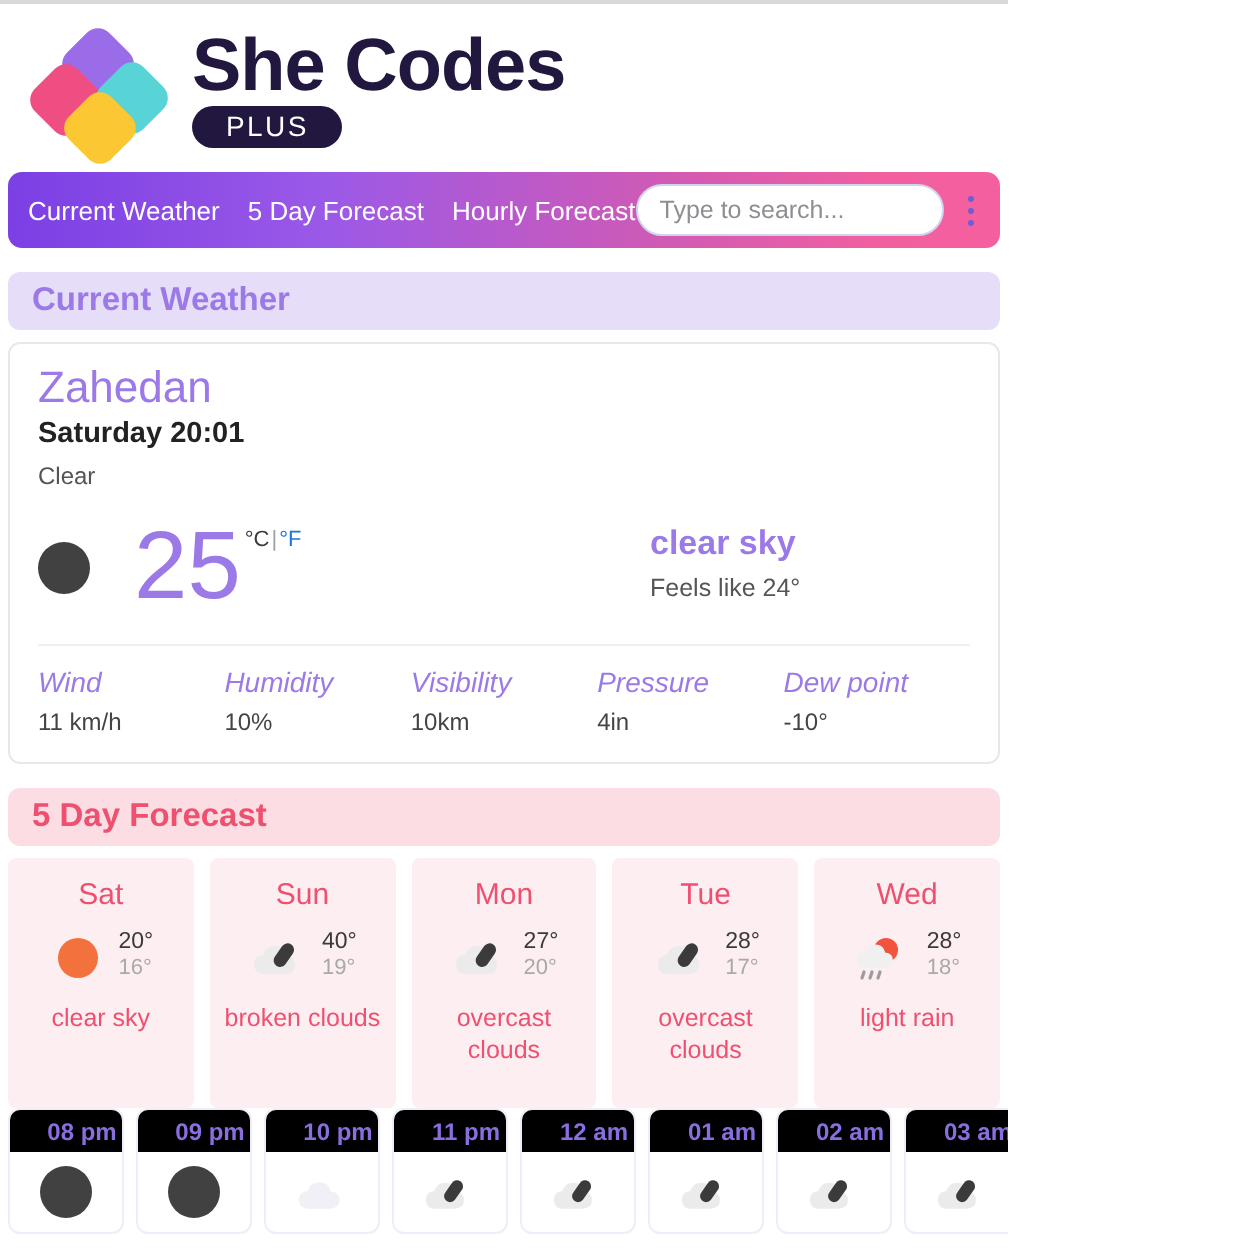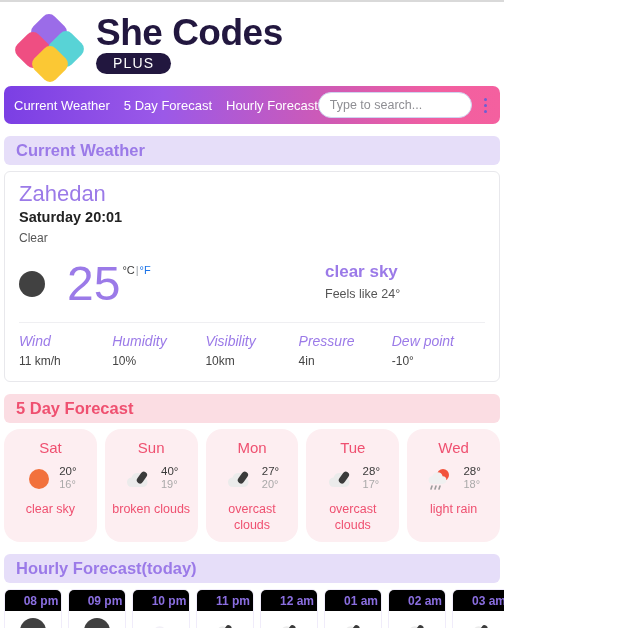--- a/index.html
+++ b/index.html
@@ -248,22 +248,22 @@
 
   
   .forecast-row {
     display: flex;
     gap: 8px;
     margin: 0 4px;
   }
   .fc-card {
     flex: 1;
     background: #fdeef1;
-    border-radius: 16px;
-    padding: 8px 6px 8px 6px;
+    border-radius: 4px;
+    padding: 8px 6px 20px 6px;
     box-sizing: border-box;
     text-align: center;
   }
   .fc-day {
     font-size: 15px;
     color: #ef5070;
     line-height: 1.4;
   }
   .fc-mid {
     display: flex;
@@ -484,21 +484,20 @@
         </svg>
         <span class="fc-temps">
           <div class="fc-max">28°</div>
           <div class="fc-min">18°</div>
         </span>
       </div>
       <div class="fc-desc">light rain</div>
     </div>
   </div>
 
-  <div class="section-head head-purple">Hourly Forecast(today)</div>
 
   <div class="hourly-row">
 
     <div class="hr-card">
       <div class="hr-time">08 pm</div>
       <div class="hr-body">
         <span class="moon-dot"></span>
       </div>
     </div>
 

